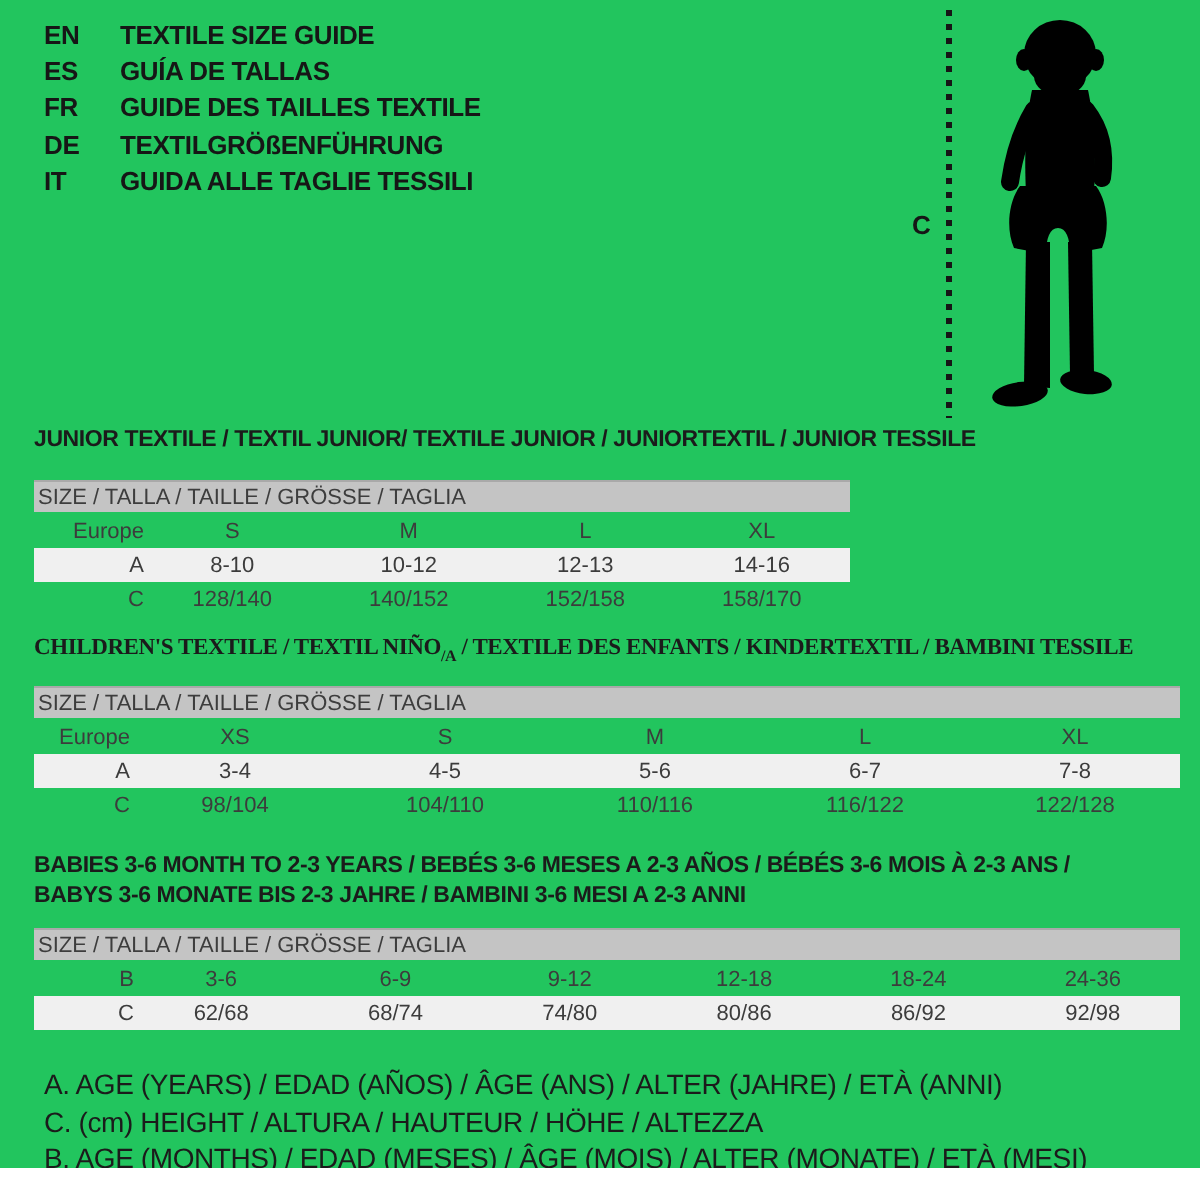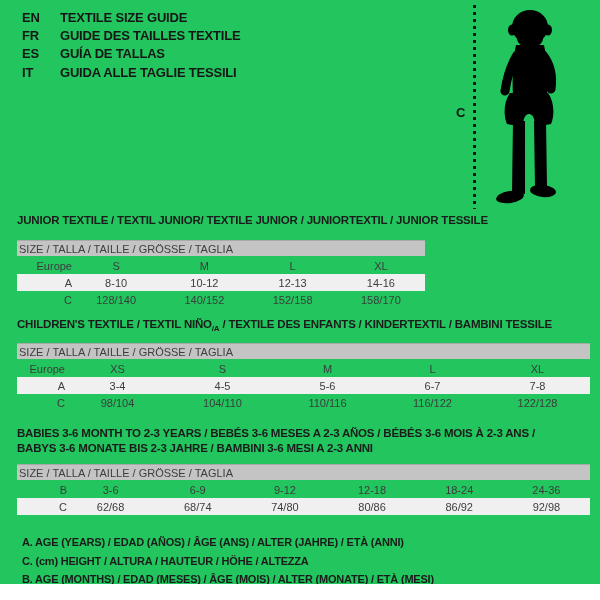--- a/index.html
+++ b/index.html
@@ -37,41 +37,45 @@
   table.size-table{
     position:absolute;left:17px;border-collapse:collapse;table-layout:fixed;
     font-size:11px;color:#3c3c3c;
   }
   table.size-table td{height:17px;padding:0;text-align:center;white-space:nowrap;}
   table.size-table td:first-child{text-align:right;padding-left:6px;}
   table.size-table tr.shaded{background:var(--row-alt-bg,#f0f0f0);}
   
   .footnotes{position:absolute;left:22px;top:533px;}
   .footnote{
-    font-weight:bold;font-size:11px;letter-spacing:-0.2px;color:#1b1b1b;
+    font-weight:normal;font-size:14px;letter-spacing:-0.2px;color:#1b1b1b;
     line-height:18.5px;white-space:nowrap;
   }
 </style>
 </head>
 <body>
 
 <div class="canvas">
 
   <div class="lang-list">
     <div class="lang-row">
       <span class="lang-code">EN</span>
       <span class="lang-label">TEXTILE SIZE GUIDE</span>
     </div>
     <div class="lang-row">
+      <span class="lang-code">ES</span>
+      <span class="lang-label">GUÍA DE TALLAS</span>
+    </div>
+    <div class="lang-row">
       <span class="lang-code">FR</span>
       <span class="lang-label">GUIDE DES TAILLES TEXTILE</span>
     </div>
     <div class="lang-row">
-      <span class="lang-code">ES</span>
-      <span class="lang-label">GUÍA DE TALLAS</span>
+      <span class="lang-code">DE</span>
+      <span class="lang-label">TEXTILGRÖßENFÜHRUNG</span>
     </div>
     <div class="lang-row">
       <span class="lang-code">IT</span>
       <span class="lang-label">GUIDA ALLE TAGLIE TESSILI</span>
     </div>
   </div>
 
   <div class="dash-line"></div>
   <div class="height-label">C</div>
   <svg class="silhouette" width="100" height="204" viewBox="0 0 100 200" aria-hidden="true">
@@ -119,21 +123,21 @@
     <tr>
       <td>C</td>
       <td>128/140</td>
       <td>140/152</td>
       <td>152/158</td>
       <td>158/170</td>
     </tr>
   </tbody>
     </table>
 
-  <div class="sec-title" style="top:317px;">
+  <div class="sec-title" style="top:317px;font-family:Liberation Serif, serif;">
     <span>CHILDREN'S TEXTILE / TEXTIL NIÑO</span><span class="sub">/A</span><span> / TEXTILE DES ENFANTS / KINDERTEXTIL / BAMBINI TESSILE</span>
   </div>
   <div class="size-bar" style="top:343px;width:573px;">SIZE / TALLA / TAILLE / GRÖSSE / TAGLIA</div>
   <table class="size-table" style="top:360px;width:573px;">
     <colgroup>
         <col style="width:48px">
         <col>
         <col>
         <col>
         <col>

